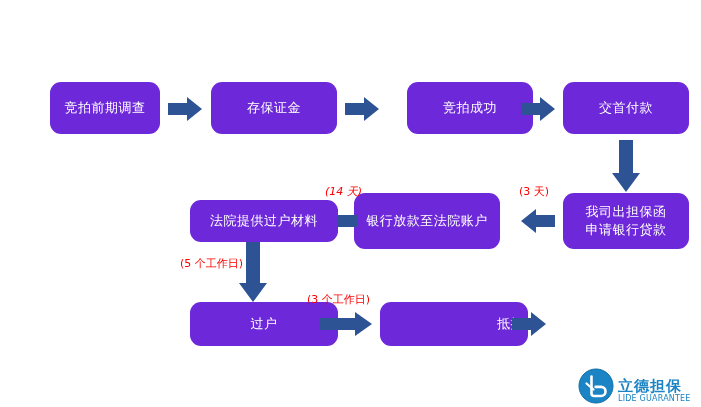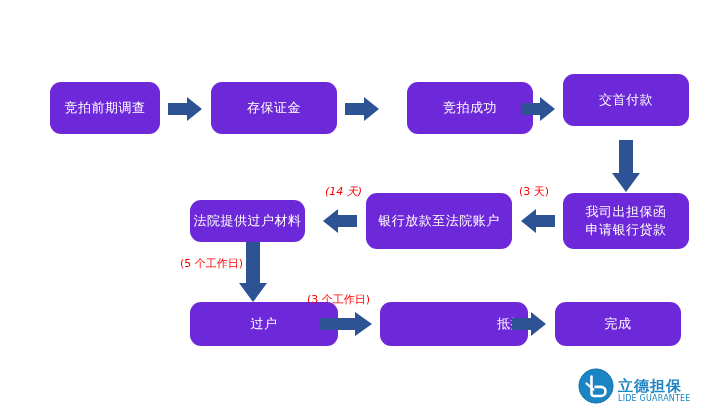--- a/index.html
+++ b/index.html
@@ -127,21 +127,21 @@
   <div class="node" style="left:387px; top:82px; width:126px; height:52px;margin-left:20px;">
     <span class="line">竞拍成功</span>
   </div>
 
   <div class="arrow" style="left:521px; top:97px; width:34px; height:24px;">
     <svg viewBox="0 0 34 24" preserveAspectRatio="none">
       <polygon points="0,6 19,6 19,0 34,12 19,24 19,18 0,18" fill="#2e5395"></polygon>
     </svg>
   </div>
 
-  <div class="node" style="left:563px; top:74px; width:126px; height:52px;">
+  <div class="node" style="left:563px; top:82px; width:126px; height:52px;">
     <span class="line">交首付款</span>
   </div>
 
   <div class="arrow" style="left:612px; top:140px; width:28px; height:52px;">
     <svg viewBox="0 0 28 52" preserveAspectRatio="none">
       <polygon points="7,0 21,0 21,33 28,33 14,52 0,33 7,33" fill="#2e5395"></polygon>
     </svg>
   </div>
 
   <div class="node" style="left:563px; top:193px; width:126px; height:56px;">
@@ -150,33 +150,33 @@
   </div>
 
   <div class="note" style="left:519px; top:186px;">(3 天)</div>
 
   <div class="arrow" style="left:521px; top:209px; width:34px; height:24px;">
     <svg viewBox="0 0 34 24" preserveAspectRatio="none">
       <polygon points="34,6 15,6 15,0 0,12 15,24 15,18 34,18" fill="#2e5395"></polygon>
     </svg>
   </div>
 
-  <div class="node" style="left:366px; top:193px; width:146px; height:56px;">
+  <div class="node" style="left:354px; top:193px; width:146px; height:56px;">
     <span class="line">银行放款至法院账户</span>
   </div>
 
   <div class="note" style="left:325px; top:186px;font-style:italic;">(14 天)</div>
 
   <div class="arrow" style="left:323px; top:209px; width:34px; height:24px;">
     <svg viewBox="0 0 34 24" preserveAspectRatio="none">
       <polygon points="34,6 15,6 15,0 0,12 15,24 15,18 34,18" fill="#2e5395"></polygon>
     </svg>
   </div>
 
-  <div class="node" style="left:190px; top:200px; width:115px; height:42px;">
+  <div class="node" style="left:190px; top:200px; width:148px; height:42px;">
     <span class="line">法院提供过户材料</span>
   </div>
 
   <div class="arrow" style="left:239px; top:242px; width:28px; height:60px;">
     <svg viewBox="0 0 28 60" preserveAspectRatio="none">
       <polygon points="7,0 21,0 21,41 28,41 14,60 0,41 7,41" fill="#2e5395"></polygon>
     </svg>
   </div>
 
   <div class="note" style="left:180px; top:258px;">(5 个工作日)</div>
@@ -196,23 +196,20 @@
   <div class="node" style="left:380px; top:302px; width:148px; height:44px;align-items:flex-end;">
     <span class="line">抵押</span>
   </div>
 
   <div class="arrow" style="left:512px; top:312px; width:34px; height:24px;">
     <svg viewBox="0 0 34 24" preserveAspectRatio="none">
       <polygon points="0,6 19,6 19,0 34,12 19,24 19,18 0,18" fill="#2e5395"></polygon>
     </svg>
   </div>
 
-  <div class="node" style="left:555px; top:302px; width:126px; height:44px;">
-    <span class="line">完成</span>
-  </div>
 
   <div id="logo">
     <div id="logo-mark">
       <svg viewBox="0 0 36 36" width="36" height="36">
         <circle cx="18" cy="18" r="17" fill="#1b84c4"></circle>
         <circle cx="18" cy="18" r="17" fill="none" stroke="#0f6ea6" stroke-width="1"></circle>
         <path d="M13.5 8.5 L13.5 25.5 C13.5 27 14.6 28 16.2 28 L23 28 C25.6 28 27.5 26 27.5 23.4 C27.5 20.8 25.6 18.9 23 18.9 L17.6 18.9" fill="none" stroke="#ffffff" stroke-width="2.6" stroke-linecap="round" stroke-linejoin="round"></path>
         <path d="M8.5 15.5 L15.5 21.5" fill="none" stroke="#ffffff" stroke-width="2.2" stroke-linecap="round"></path>
       </svg>
     </div>

